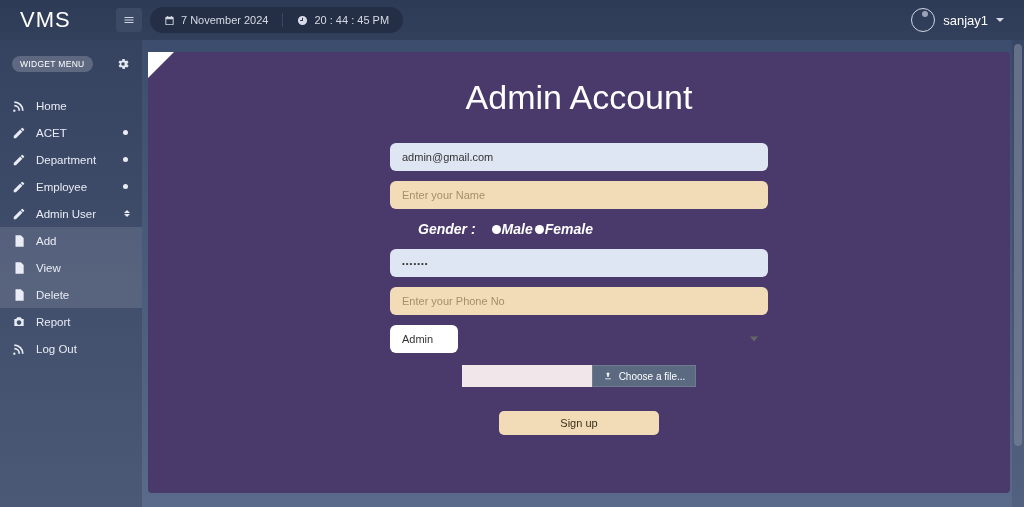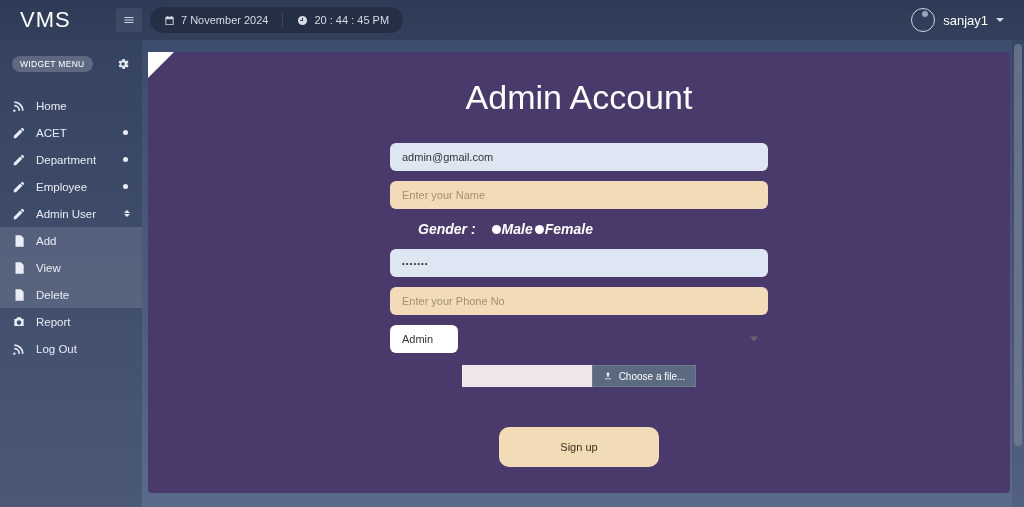--- a/index.html
+++ b/index.html
@@ -161,24 +161,24 @@
   .file-row { display:flex; justify-content:center; gap:0; margin-top:2px; }
   .file-preview { width:130px; height:22px; background:#f1e6e9; }
   .file-btn {
     height:22px; background:#5b6a80; color:#fff; font-size:10px;
     display:flex; align-items:center; gap:6px; padding:0 10px;
     border:1px solid #6c7b90; cursor:pointer;
   }
   .file-btn svg { width:10px; height:10px; fill:#fff; }
 
   .signup {
-    margin: 30px auto 0 auto;
-    width:160px; height:40px;
+    margin: 14px auto 0 auto;
+    width:160px; height:24px;
     background:#f1dcb7; color:#3a2f1a;
-    border:none; border-radius:10px;
+    border:none; border-radius:5px;
     font-size:11px;
     cursor:pointer;
   }
 
   .scrollbar-fake {
     position:absolute; top:0; right:-0px; width:12px; height:100%;
     background: rgba(0,0,0,0.08);
   }
   .scrollbar-thumb {
     position:absolute; top:4px; right:2px; width:8px; height:86%;

